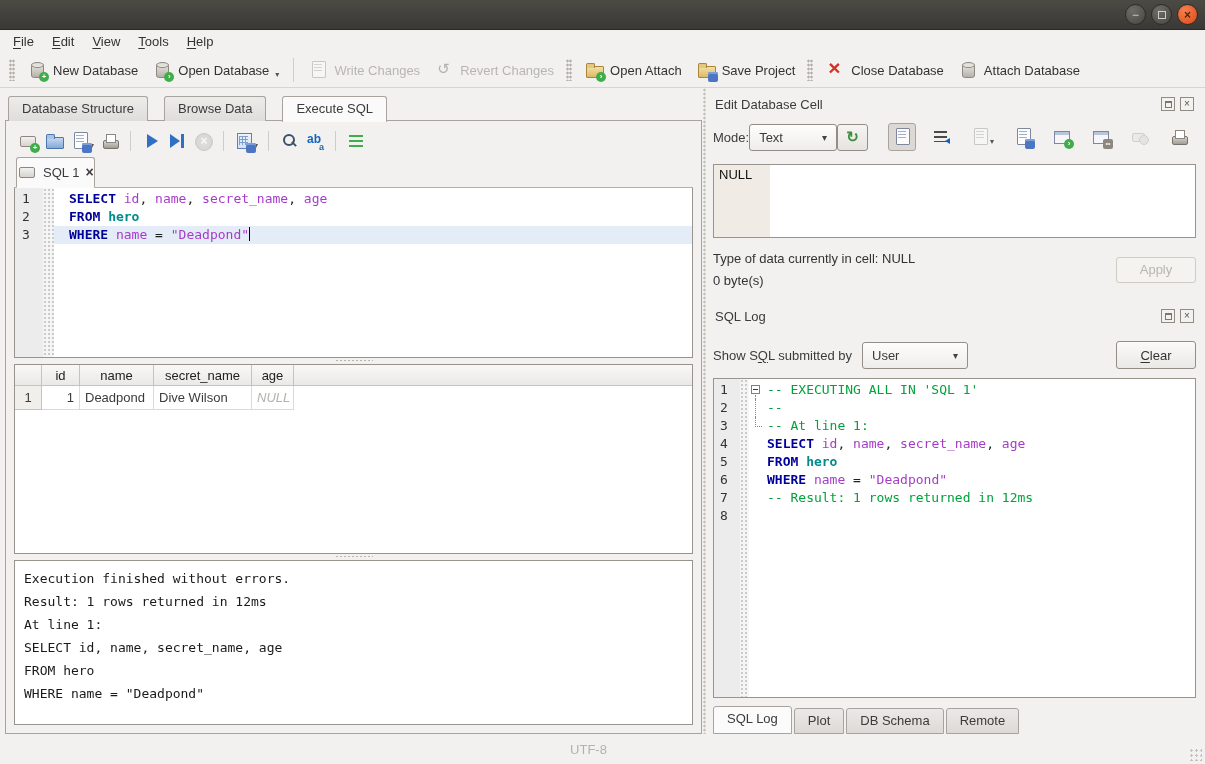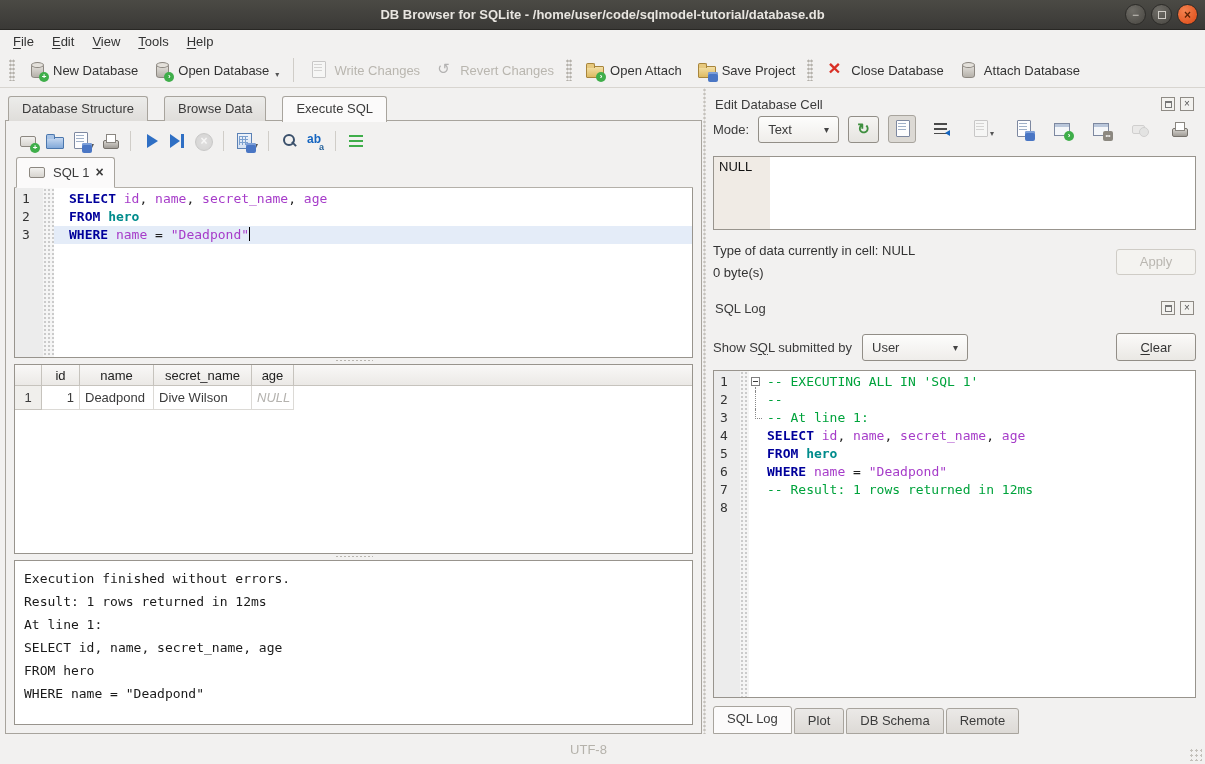--- a/index.html
+++ b/index.html
@@ -43,21 +43,21 @@
   
   .tabs{display:flex;margin-left:3px;position:relative;z-index:2}
   .tab{padding:4px 13px 5px;background:linear-gradient(#ececea,#dfddda);border:1px solid #a8a49d;
        border-bottom:none;border-radius:3px 3px 0 0;margin-right:16px;color:#3b3b3b}
   .tab.active{background:#fbfafa;padding-bottom:6px;margin-bottom:-1px}
   .frame{flex:1;border:1px solid #a8a49d;background:#f2f1f0;margin-top:-1px;
          display:flex;flex-direction:column;padding:6px 8px 8px;min-height:0}
   .sqltoolbar{height:32px;flex:none;display:flex;align-items:center;gap:2px;padding:2px 2px 6px}
   .sbtn{display:flex;align-items:center;padding:2px;border-radius:2px}
   .sqltabs{flex:none;display:flex;align-items:flex-end;height:29px;border-bottom:1px solid #b4b0a9;padding-left:2px}
-  .sqltab{display:flex;align-items:center;gap:6px;padding:4px 10px 5px;background:#fbfafa;
+  .sqltab{display:flex;align-items:center;gap:6px;padding:4px 0 5px;background:#fbfafa;
           border:1px solid #a8a49d;border-bottom:1px solid #fbfafa;border-radius:3px 3px 0 0;margin-bottom:-1px}
   .closex{font-weight:bold;color:#3c3c3c;font-size:14px;line-height:12px}
 
   
   .editor{height:170px;flex:none;border:1px solid #98948d;border-top:none;background:#fff;
           position:relative;font-family:"DejaVu Sans Mono",monospace;font-size:13px;line-height:18px;overflow:hidden}
   .gbg{position:absolute;left:0;top:0;bottom:0;width:28px;background:#ececec}
   .gdots{position:absolute;left:28px;top:0;bottom:0;width:11px;background-color:#f5f5f5;
          background-image:radial-gradient(#cbcbcb 0.8px,transparent 1px);background-size:4px 4px}
   .gdots.l{left:26px;width:9px}
@@ -97,21 +97,21 @@
   .msg{flex:1;border:1px solid #98948d;background:#fff;padding:6px 9px;color:#1a1a1a;
        font-family:"DejaVu Sans Mono",monospace;font-size:13px;line-height:23px;white-space:pre;overflow:hidden}
 
   
   .dock-title{display:flex;align-items:center;height:20px;flex:none;padding:0 2px}
   .dock-title.mt{margin-top:18px}
   .dock-title .t{flex:1;color:#3b3b3b}
   .dock-btn{width:14px;height:14px;border:1px solid #8f8b85;background:#f3f2ef;margin-left:5px;
             display:flex;align-items:center;justify-content:center;font-size:10px;color:#555;line-height:1}
   .dock-btn .fl{width:7px;height:7px;border:1px solid #777;border-top-width:2px}
-  .moderow{height:30px;flex:none;display:flex;align-items:center;gap:9px}
+  .moderow{margin-top:8px;height:30px;flex:none;display:flex;align-items:center;}
   .combo{border:1px solid #928e87;background:linear-gradient(#fdfdfc,#efedea);height:27px;
          display:flex;align-items:center;justify-content:space-between;padding:0 9px;border-radius:3px}
   .combo .arr{font-size:10px;color:#444;margin-left:12px}
   .combo.mode{width:88px}
   .combo.user{width:106px}
   .gearbtn{width:31px;height:27px;border:1px solid #928e87;border-radius:3px;flex:none;
            background:linear-gradient(#f6f5f3,#e6e4e0);display:flex;align-items:center;justify-content:center}
   .s-gear{color:#3f8f3f;font-size:15px;font-weight:bold}
   .cellicons{margin-left:auto;display:flex;align-items:center;gap:11px;padding-right:3px}
   .iconbtn{display:flex;align-items:center;padding:3px;border:1px solid transparent;border-radius:3px}
@@ -217,21 +217,20 @@
   .b-floppy{background:#4a76c4;border-radius:2px;box-shadow:inset 0 2px 0 #7d9fd8}
   .b-chain{background:#8c8880;border-radius:2px;font-size:7px}
   u{text-underline-offset:2px}
 </style>
 </head>
 <body>
 
 <div class="app">
 
   <div class="titlebar">
-    <div class="title">DB Browser for SQLite - /home/user/code/sqlmodel-tutorial/database.db</div>
     <div class="winbtns">
       <div class="wbtn">−</div>
       <div class="wbtn">
           <span class="sq"></span>
         </div>
       <div class="wbtn close">×</div>
     </div>
   </div>
 
   <div class="menubar" id="menubar">

